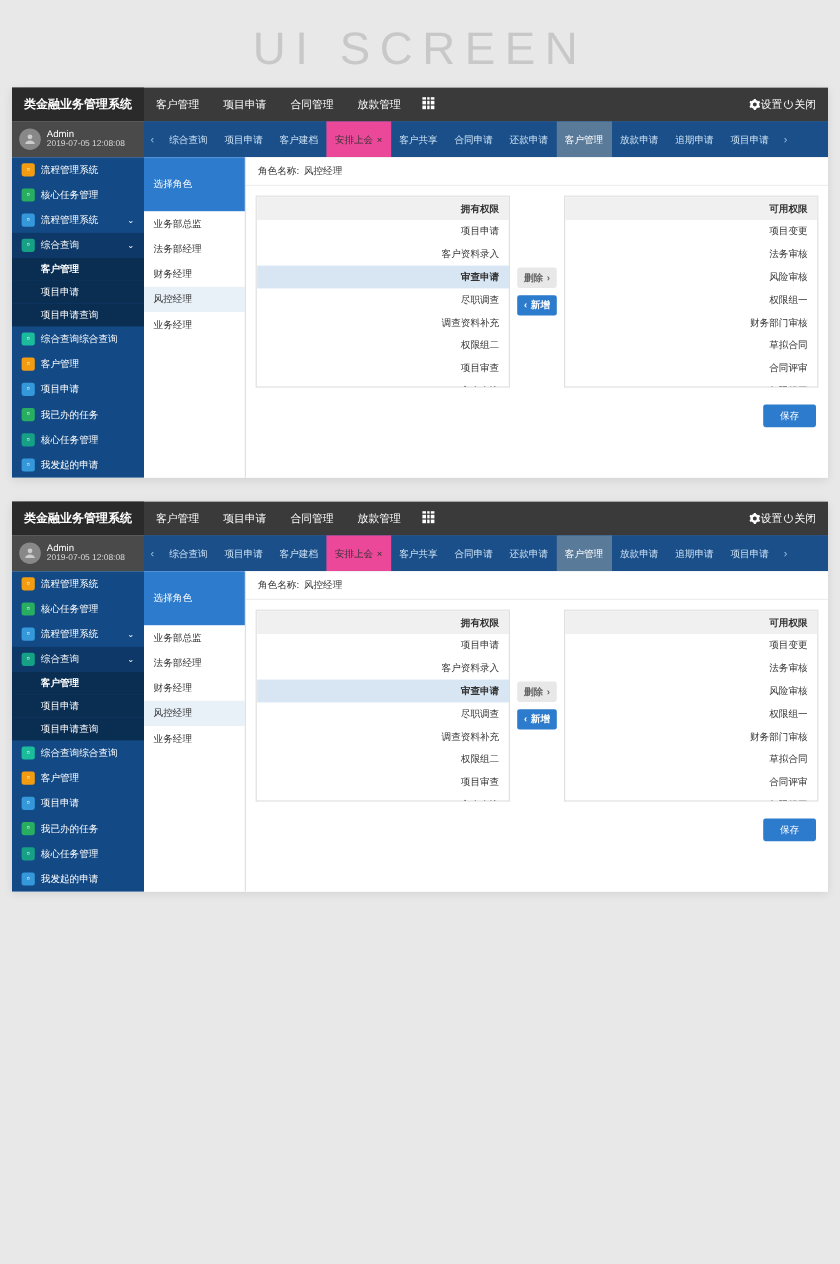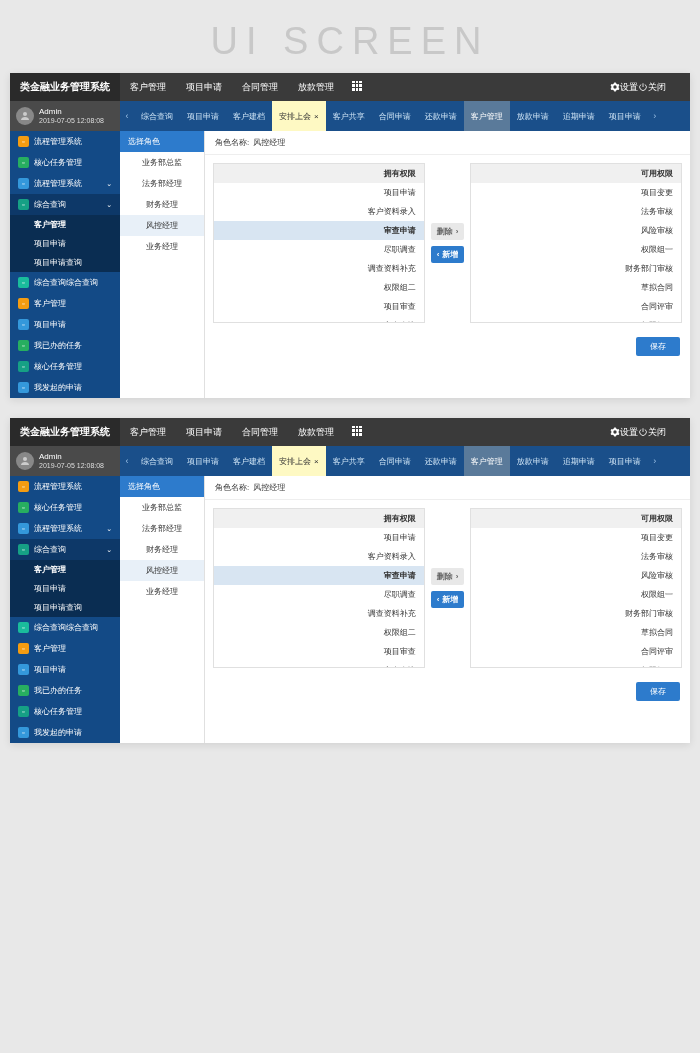--- a/index.html
+++ b/index.html
@@ -7,36 +7,36 @@
 .page-title { text-align: center; font-size: 38px; font-weight: 300; color: #c8c8c8; letter-spacing: 8px; padding: 20px 0 10px; }
 .app-container { background: #fff; margin: 0 10px 20px; box-shadow: 0 2px 8px rgba(0,0,0,0.1); }
 
 
 .header { display: flex; background: #3a3a3a; color: #fff; height: 28px; align-items: center; font-size: 9px; }
 .header-logo { background: #2a2a2a; padding: 0 10px; font-weight: bold; font-size: 10px; height: 100%; display: flex; align-items: center; white-space: nowrap; }
 .header-nav { display: flex; flex: 1; }
 .header-nav-item { padding: 0 10px; cursor: pointer; }
 .header-grid-icon { width: 10px; height: 10px; display: grid; grid-template-columns: repeat(3,1fr); grid-template-rows: repeat(3,1fr); gap: 1px; margin-left: 8px; }
 .header-grid-icon span { background: #fff; }
-.header-right { display: flex; align-items: center; gap: 0; padding-right: 24px; }
+.header-right { display: flex; align-items: center; gap: 0; padding-right: 10px; }
 .gear-icon, .power-icon { width: 10px; height: 10px; }
 
 
 .user-bar { display: flex; background: #4a4a4a; height: 30px; align-items: center; }
 .user-info { width: 110px; display: flex; align-items: center; padding: 0 6px; gap: 5px; }
 .avatar { width: 18px; height: 18px; border-radius: 50%; background: #888; display: flex; align-items: center; justify-content: center; }
 .avatar svg { width: 12px; height: 12px; fill: #ccc; }
 .user-text { font-size: 7px; color: #ddd; line-height: 1.2; }
 .user-name { font-size: 8px; color: #fff; }
 
 
 .tabs-row { flex: 1; display: flex; background: #1a4f8a; height: 100%; align-items: stretch; overflow: hidden; }
 .tab-arrow { width: 14px; display: flex; align-items: center; justify-content: center; color: #9cc2e8; font-size: 9px; cursor: pointer; }
 .tab { padding: 0 7px; font-size: 8px; color: #cde3f5; display: flex; align-items: center; cursor: pointer; white-space: nowrap; gap: 3px; }
-.tab.active { background: #fef9c3; color: #333; justify-content: space-between; }
+.tab.active { background: #ec4899; color: #333; justify-content: space-between; }
 .tab.highlight { background: #5a7a9a; color: #fff; }
 .tab-close { font-size: 8px; }
 
 
 .body { display: flex; min-height: 260px; }
 .sidebar { width: 110px; background: #134a86; color: #fff; font-size: 8px; }
 .side-item { display: flex; align-items: center; padding: 5px 8px; gap: 5px; cursor: pointer; }
 .side-item.dark { background: #0d3868; }
 .side-icon { width: 11px; height: 11px; border-radius: 2px; display: flex; align-items: center; justify-content: center; font-size: 7px; }
 .side-icon.orange { background: #f39c12; }
@@ -44,22 +44,22 @@
 .side-icon.blue { background: #3498db; }
 .side-icon.teal { background: #16a085; }
 .side-icon.cyan { background: #1abc9c; }
 .side-chevron { margin-left: auto; font-size: 7px; }
 .side-sub { background: #0a2d52; padding: 4px 8px 4px 24px; font-size: 8px; cursor: pointer; }
 .side-sub.bold { font-weight: bold; color: #fff; }
 
 
 .content { flex: 1; display: flex; background: #fff; }
 .role-panel { width: 85px; border-right: 1px solid #e0e0e0; }
-.role-header { background: #2d7bcc; color: #fff; font-size: 8px; padding: 5px 8px; }
-.role-item { font-size: 8px; padding: 5px 8px; cursor: pointer; color: #333; text-align: center; }
+.role-header { background: #2d7bcc; color: #fff; font-size: 8px; padding: 17px 8px; }
+.role-item { font-size: 8px; padding: 5px 8px; cursor: pointer; color: #333; }
 .role-item.selected { background: #e8f0f8; }
 
 .main-panel { flex: 1; padding: 0; text-align: right; }
 .main-header { font-size: 8px; padding: 6px 10px; border-bottom: 1px solid #eee; color: #333; display: flex; gap: 4px; }
 .perm-area { display: flex; padding: 8px; gap: 6px; }
 .perm-list { flex: 1; position: relative; border-radius: 16px; }
 .perm-list-inner { border: 1px solid #e0e0e0; font-size: 8px; max-height: 160px; overflow-y: auto; }
 .perm-list-inner::-webkit-scrollbar { width: 6px; }
 .perm-list-inner::-webkit-scrollbar-thumb { background: #bbb; }
 .perm-list-inner::-webkit-scrollbar-track { background: #eee; }

